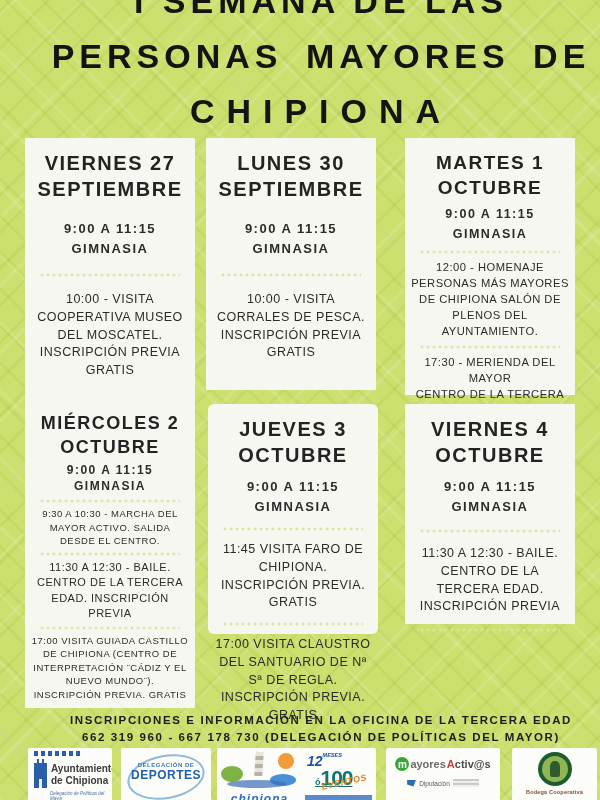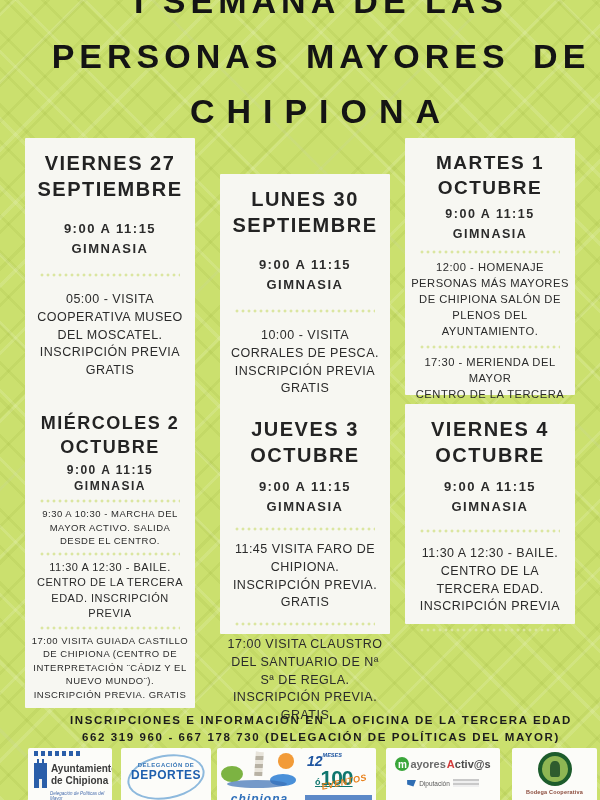--- a/index.html
+++ b/index.html
@@ -16,24 +16,24 @@
   }
   
   .title{position:absolute;top:-26px;left:0;right:0;text-align:center;
     color:#141414;font-weight:bold;font-size:34px;line-height:55px;letter-spacing:5px;}
   .tl2{word-spacing:9px;}
   .tl3{letter-spacing:12px;}
   
   .card{position:absolute;width:170px;background:#f7f7f2;box-sizing:border-box;
     padding:12px 6px 0;text-align:center;color:#2b2b2b;border-radius:1px;}
   .card1{left:25px;top:138px;height:312px;}
-  .card2{left:220px;top:138px;height:252px;margin-top:36px;}
+  .card2{left:206px;top:138px;height:252px;}
   .card3{left:405px;top:138px;height:257px;}
   .card4{left:25px;top:404px;height:304px;padding-top:8px;}
-  .card5{left:220px;top:404px;height:230px;}
+  .card5{left:208px;top:404px;height:230px;border-radius:6px;}
   .card6{left:405px;top:404px;height:220px;}
   .card-day{font-weight:bold;font-size:20px;letter-spacing:1.5px;line-height:1.32;color:#232323;margin-bottom:16px;}
   .card3 .card-day{font-size:19px;margin-bottom:5px;}
   .card4 .card-day{font-size:18px;margin-bottom:2px;}
   .card5 .card-day{margin-bottom:8px;}
   .card6 .card-day{margin-bottom:8px;}
   .time{font-weight:bold;font-size:13px;letter-spacing:1.5px;line-height:1.55;}
   .card3 .time{font-size:12.5px;}
   .card4 .time{font-size:12px;line-height:1.4;}
   .divider{height:4px;width:88%;margin:14px auto;
@@ -122,21 +122,21 @@
 
   <div id="cards" style="display:contents"><div class="card card1">
       <div class="card-day">VIERNES 27 SEPTIEMBRE</div>
       <div class="card-body">
           <div class="time">
             <div>9:00 A 11:15</div>
             <div>GIMNASIA</div>
           </div>
           <div class="divider"></div>
           <div class="event">
-            <div>05:00 - VISITA COOPERATIVA MUSEO DEL MOSCATEL. INSCRIPCIÓN PREVIA GRATIS</div>
+            <div>10:00 - VISITA COOPERATIVA MUSEO DEL MOSCATEL. INSCRIPCIÓN PREVIA GRATIS</div>
           </div>
         </div>
     </div><div class="card card2">
       <div class="card-day">LUNES 30 SEPTIEMBRE</div>
       <div class="card-body">
           <div class="time">
             <div>9:00 A 11:15</div>
             <div>GIMNASIA</div>
           </div>
           <div class="divider"></div>

